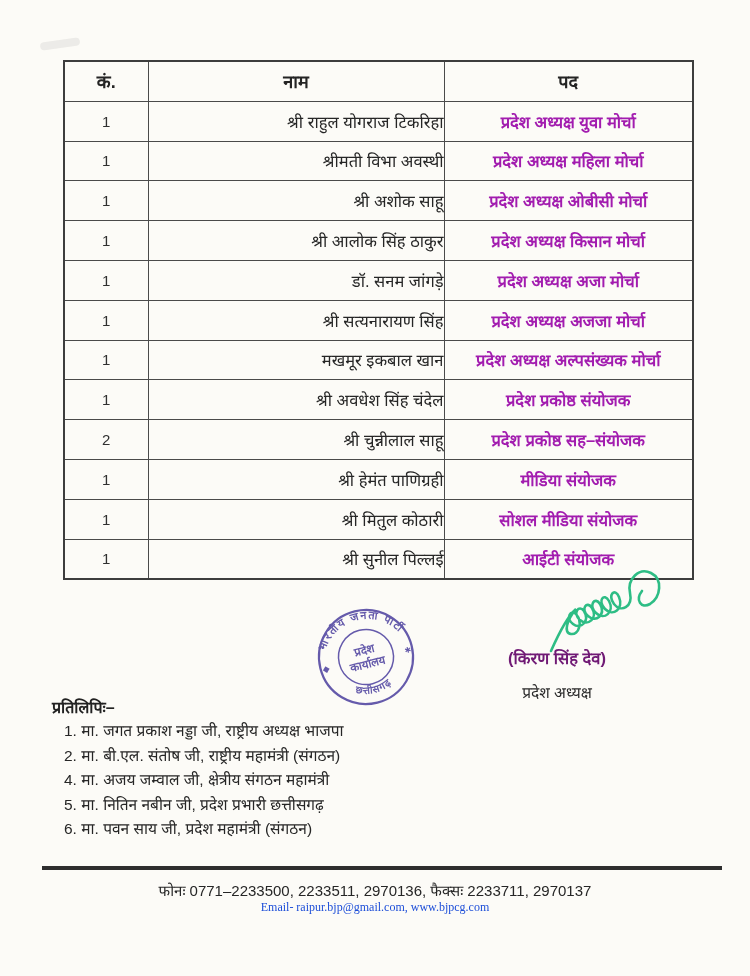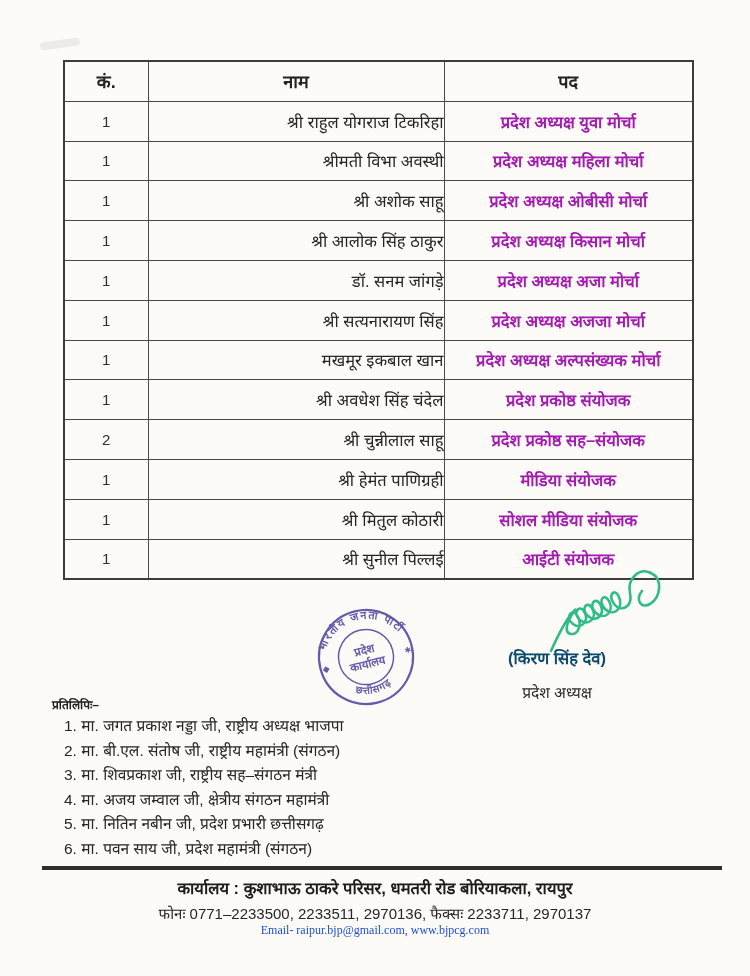--- a/index.html
+++ b/index.html
@@ -29,25 +29,25 @@
   table.roster{border:2px solid #3d3d3d;}
   th.h-sno,th.h-name,th.h-post{font-size:18px;font-weight:600;text-align:center;color:#242424;}
   td.c-sno{text-align:center;font-size:15px;color:#303030;}
   td.c-name{text-align:right;padding-left:7px;font-size:16.5px;color:#262626;}
   td.c-post{text-align:center;font-size:16.5px;font-weight:600;color:#a21caf;}
   
   .stamp{position:absolute;left:308px;top:599px;width:116px;height:116px;opacity:.85;}
   
   .signature{position:absolute;left:543px;top:563px;width:152px;height:96px;}
   .signatory{position:absolute;left:472px;top:646px;width:170px;text-align:center;}
-  .signatory .sig-name{font-size:16.5px;font-weight:600;color:#0c4a6e;}
+  .signatory .sig-name{font-size:16.5px;font-weight:600;color:#701a75;}
   .signatory .sig-title{font-size:15.5px;margin-top:12px;color:#2a2a2a;}
   
   .copies{position:absolute;left:52px;top:696px;width:480px;}
-  .copies .copies-heading{font-size:12px;font-weight:700;color:#222;}
+  .copies .copies-heading{font-size:16px;font-weight:700;color:#222;}
   .copies .copies-item{font-size:15.5px;line-height:23.6px;color:#262626;margin-top:1px;margin-left:12px;}
   .copies .copies-item:first-of-type{margin-top:5px;}
   
   .footer-rule{position:absolute;left:42px;top:866px;width:680px;height:3.5px;background:#2e2e2e;}
   .footer{position:absolute;left:0;top:876px;width:750px;text-align:center;}
   .footer .f-address{font-size:16.5px;font-weight:700;color:#1d1d1d;}
   .footer .f-phone{font-size:15px;margin-top:4px;color:#262626;}
   .footer .f-email{font-family:"Liberation Serif","DejaVu Serif",serif;font-size:12px;margin-top:0;color:#1d4ed8;}
   
   .smudge{position:absolute;left:40px;top:40px;width:40px;height:8px;background:rgba(120,120,120,.12);border-radius:4px;transform:rotate(-8deg);}
@@ -185,26 +185,24 @@
 
   <div class="signatory">
     <div class="sig-name">(किरण सिंह देव)</div>
     <div class="sig-title">प्रदेश अध्यक्ष</div>
   </div>
 
   <div class="copies">
     <div class="copies-heading">प्रतिलिपिः–</div>
     <div class="copies-item">1. मा. जगत प्रकाश नड्डा जी, राष्ट्रीय अध्यक्ष भाजपा</div>
     <div class="copies-item">2. मा. बी.एल. संतोष जी, राष्ट्रीय महामंत्री (संगठन)</div>
-    <div class="copies-item">3. मा. शिवप्रकाश जी, राष्ट्रीय सह–संगठन मंत्री</div>
     <div class="copies-item">4. मा. अजय जम्वाल जी, क्षेत्रीय संगठन महामंत्री</div>
     <div class="copies-item">5. मा. नितिन नबीन जी, प्रदेश प्रभारी छत्तीसगढ़</div>
     <div class="copies-item">6. मा. पवन साय जी, प्रदेश महामंत्री (संगठन)</div>
   </div>
 
   <div class="footer-rule"></div>
   <div class="footer">
-    <div class="f-address">कार्यालय : कुशाभाऊ ठाकरे परिसर, धमतरी रोड बोरियाकला, रायपुर</div>
     <div class="f-phone">फोनः 0771–2233500, 2233511, 2970136, फैक्सः 2233711, 2970137</div>
     <div class="f-email">Email- raipur.bjp@gmail.com, www.bjpcg.com</div>
   </div>
 
 </div>
 
 </body></html>

